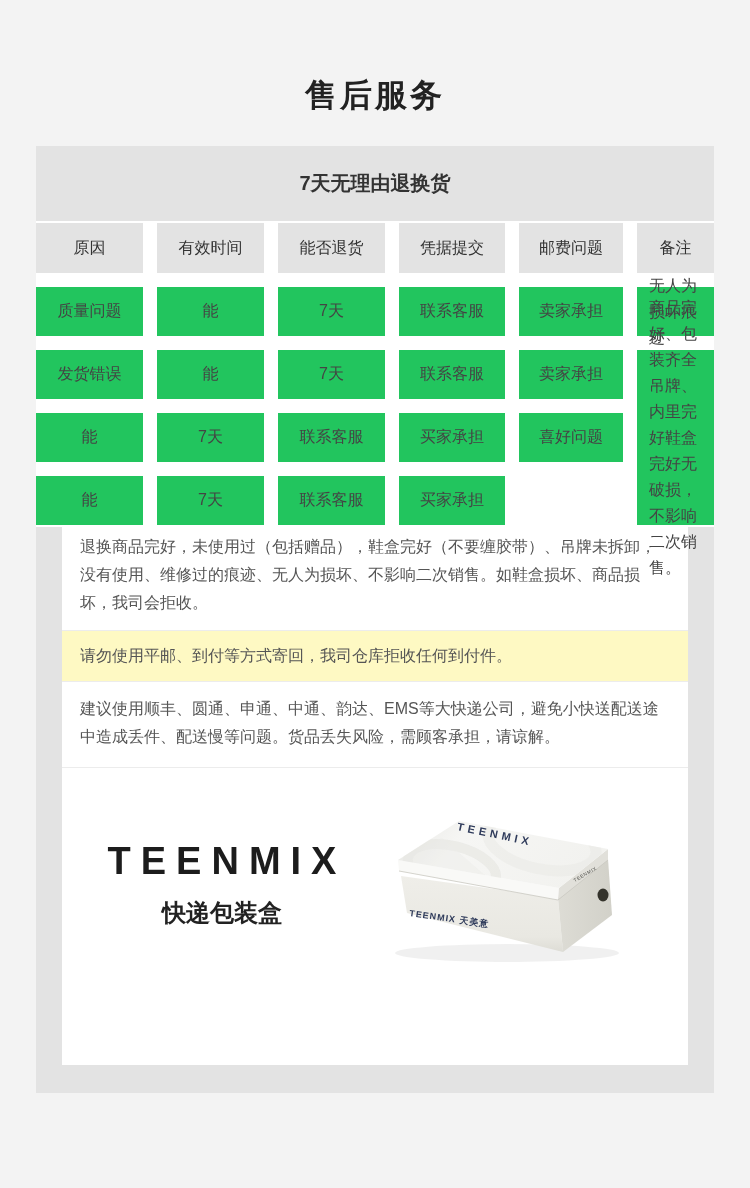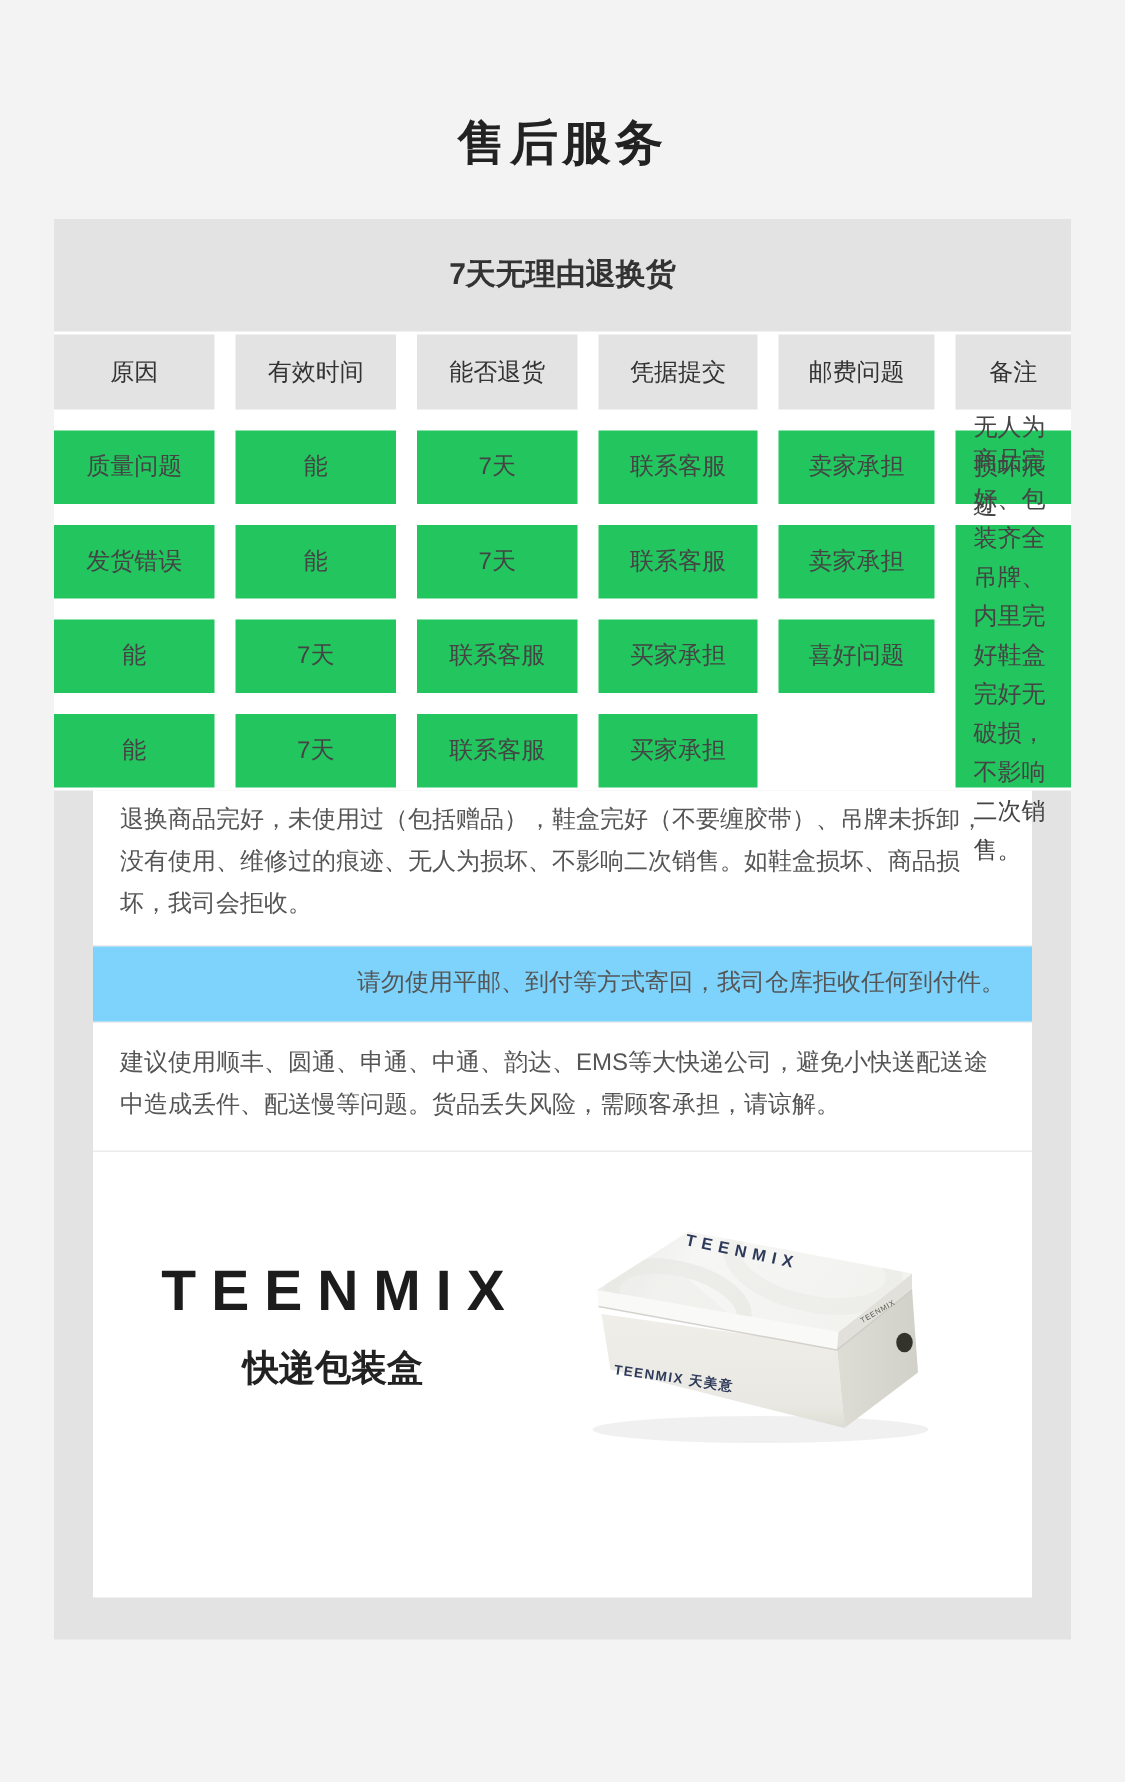--- a/index.html
+++ b/index.html
@@ -87,25 +87,24 @@
     color: #333;
     line-height: 26px;
   }
   .para {
     font-size: 16px;
     line-height: 28px;
     color: #555;
   }
   .p1 { padding: 6px 18px 13px; }
   .p2 {
-    background: #7dd3fc;
+    background: #fef9c3;
     border-top: 1px solid #ececec;
     border-bottom: 1px solid #ececec;
     padding: 11px 18px;
-    text-align: right;
   }
   .p3 {
     padding: 13px 18px 16px;
     border-bottom: 1px solid #ececec;
   }
 
   
   .pack {
     display: flex;
     align-items: center;

